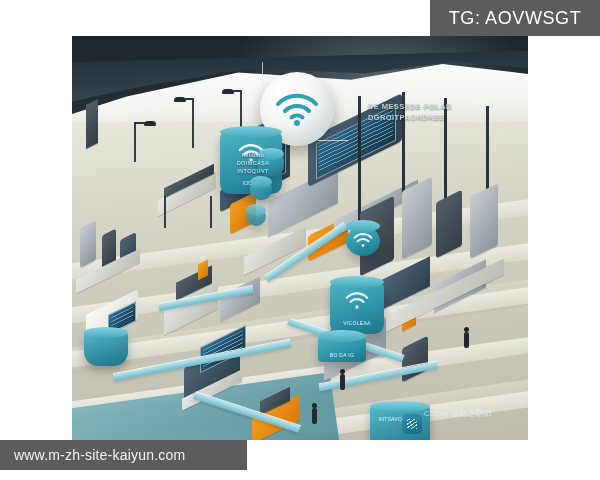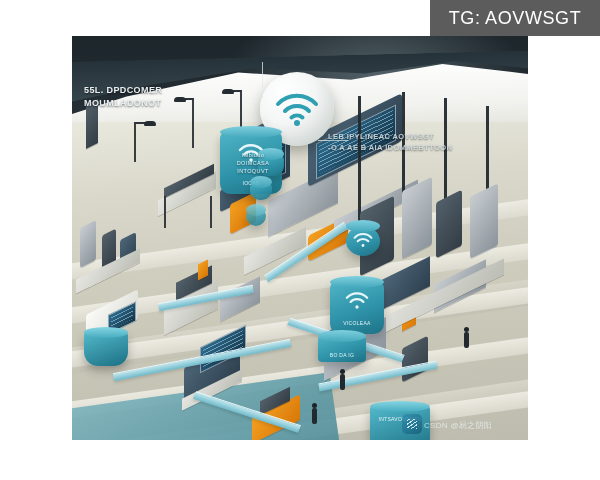--- a/index.html
+++ b/index.html
@@ -332,36 +332,37 @@
         <path d="M2 6 A15 15 0 0 1 24 6" fill="none" stroke="#e7f7fb" stroke-width="2.6" stroke-linecap="round"></path>
         <path d="M6 10.5 A9.5 9.5 0 0 1 20 10.5" fill="none" stroke="#e7f7fb" stroke-width="2.6" stroke-linecap="round"></path>
         <circle cx="13" cy="16" r="1.8" fill="#e7f7fb"></circle>
       </svg>
     </div>
 
     <div class="worker" style="left:268px;top:338px;"></div>
     <div class="worker" style="left:392px;top:296px;"></div>
     <div class="worker" style="left:240px;top:372px;"></div>
 
-    <div class="img-label" style="left:12px;top:48px;font-size:9px;font-weight:bold;">55L. DPDCOMER
-MOUMLADONOT</div>
 
     <div class="leader" style="left:190px;top:26px;height:36px;"></div>
 
+    <div class="img-label dim" style="left:296px;top:66px;font-size:7.5px;font-weight:bold;">DE MESSEDE POLAD
+DGROITPAONDHEE</div>
 
     <div class="leader-h" style="left:246px;top:104px;width:30px;"></div>
-    <div class="img-label dim" style="left:256px;top:96px;font-size:7.5px;font-weight:bold;">LEB IPYLINEAC AOVWSGT
--O A AE B AIA IDOMMEBTTOON</div>
 
     <div class="img-label" style="left:158px;top:116px;font-size:5.5px;color:#dff2f7;width:46px;text-align:center;">IMbluuo
 DOIMCASA
 INTOQUVT</div>
 
     <div class="wm-logo" style="left:330px;top:378px;"></div>
-    <div class="csdn" style="left:352px;top:384px;text-align:center;">CSDN @易之阴阳</div>
+    <div class="csdn" style="left:352px;top:372px;text-align:center;">CSDN @易之阴阳</div>
   </div>
 
   <div class="tg-badge">
     <span>TG: AOVWSGT</span>
   </div>
 
+  <div class="url-bar">
+    <span>www.m-zh-site-kaiyun.com</span>
+  </div>
 
 </div>
 
 </body></html>

